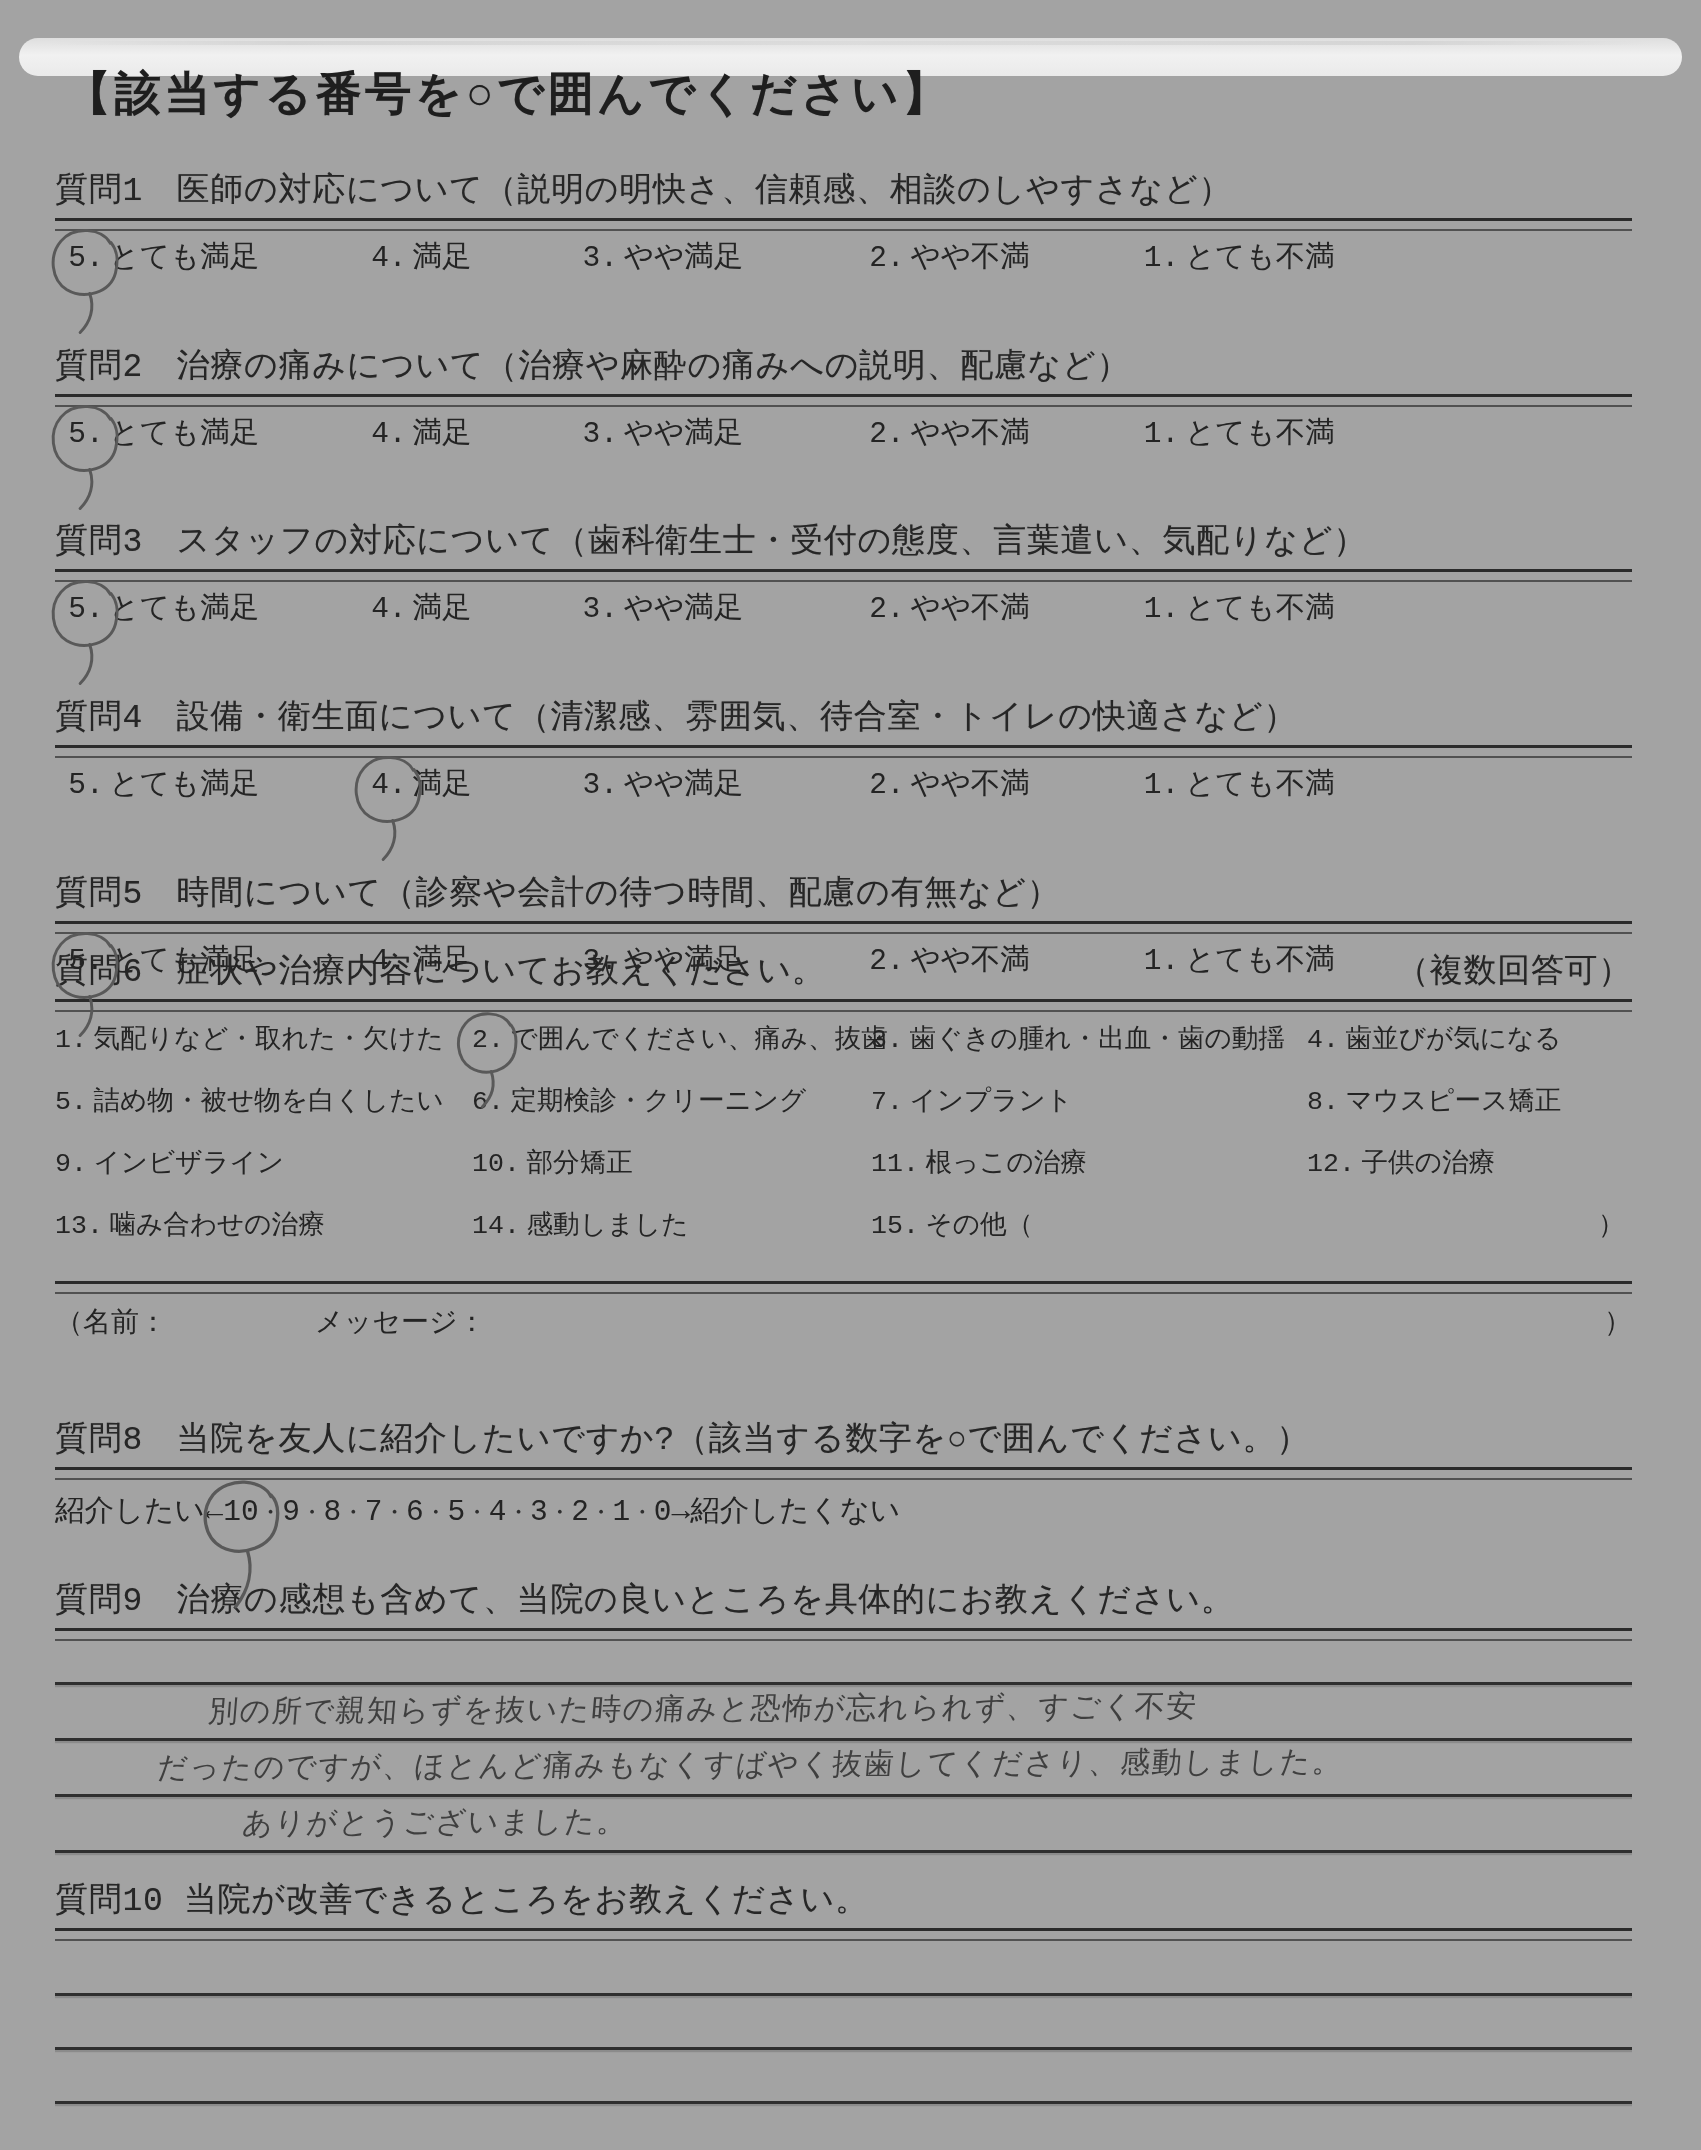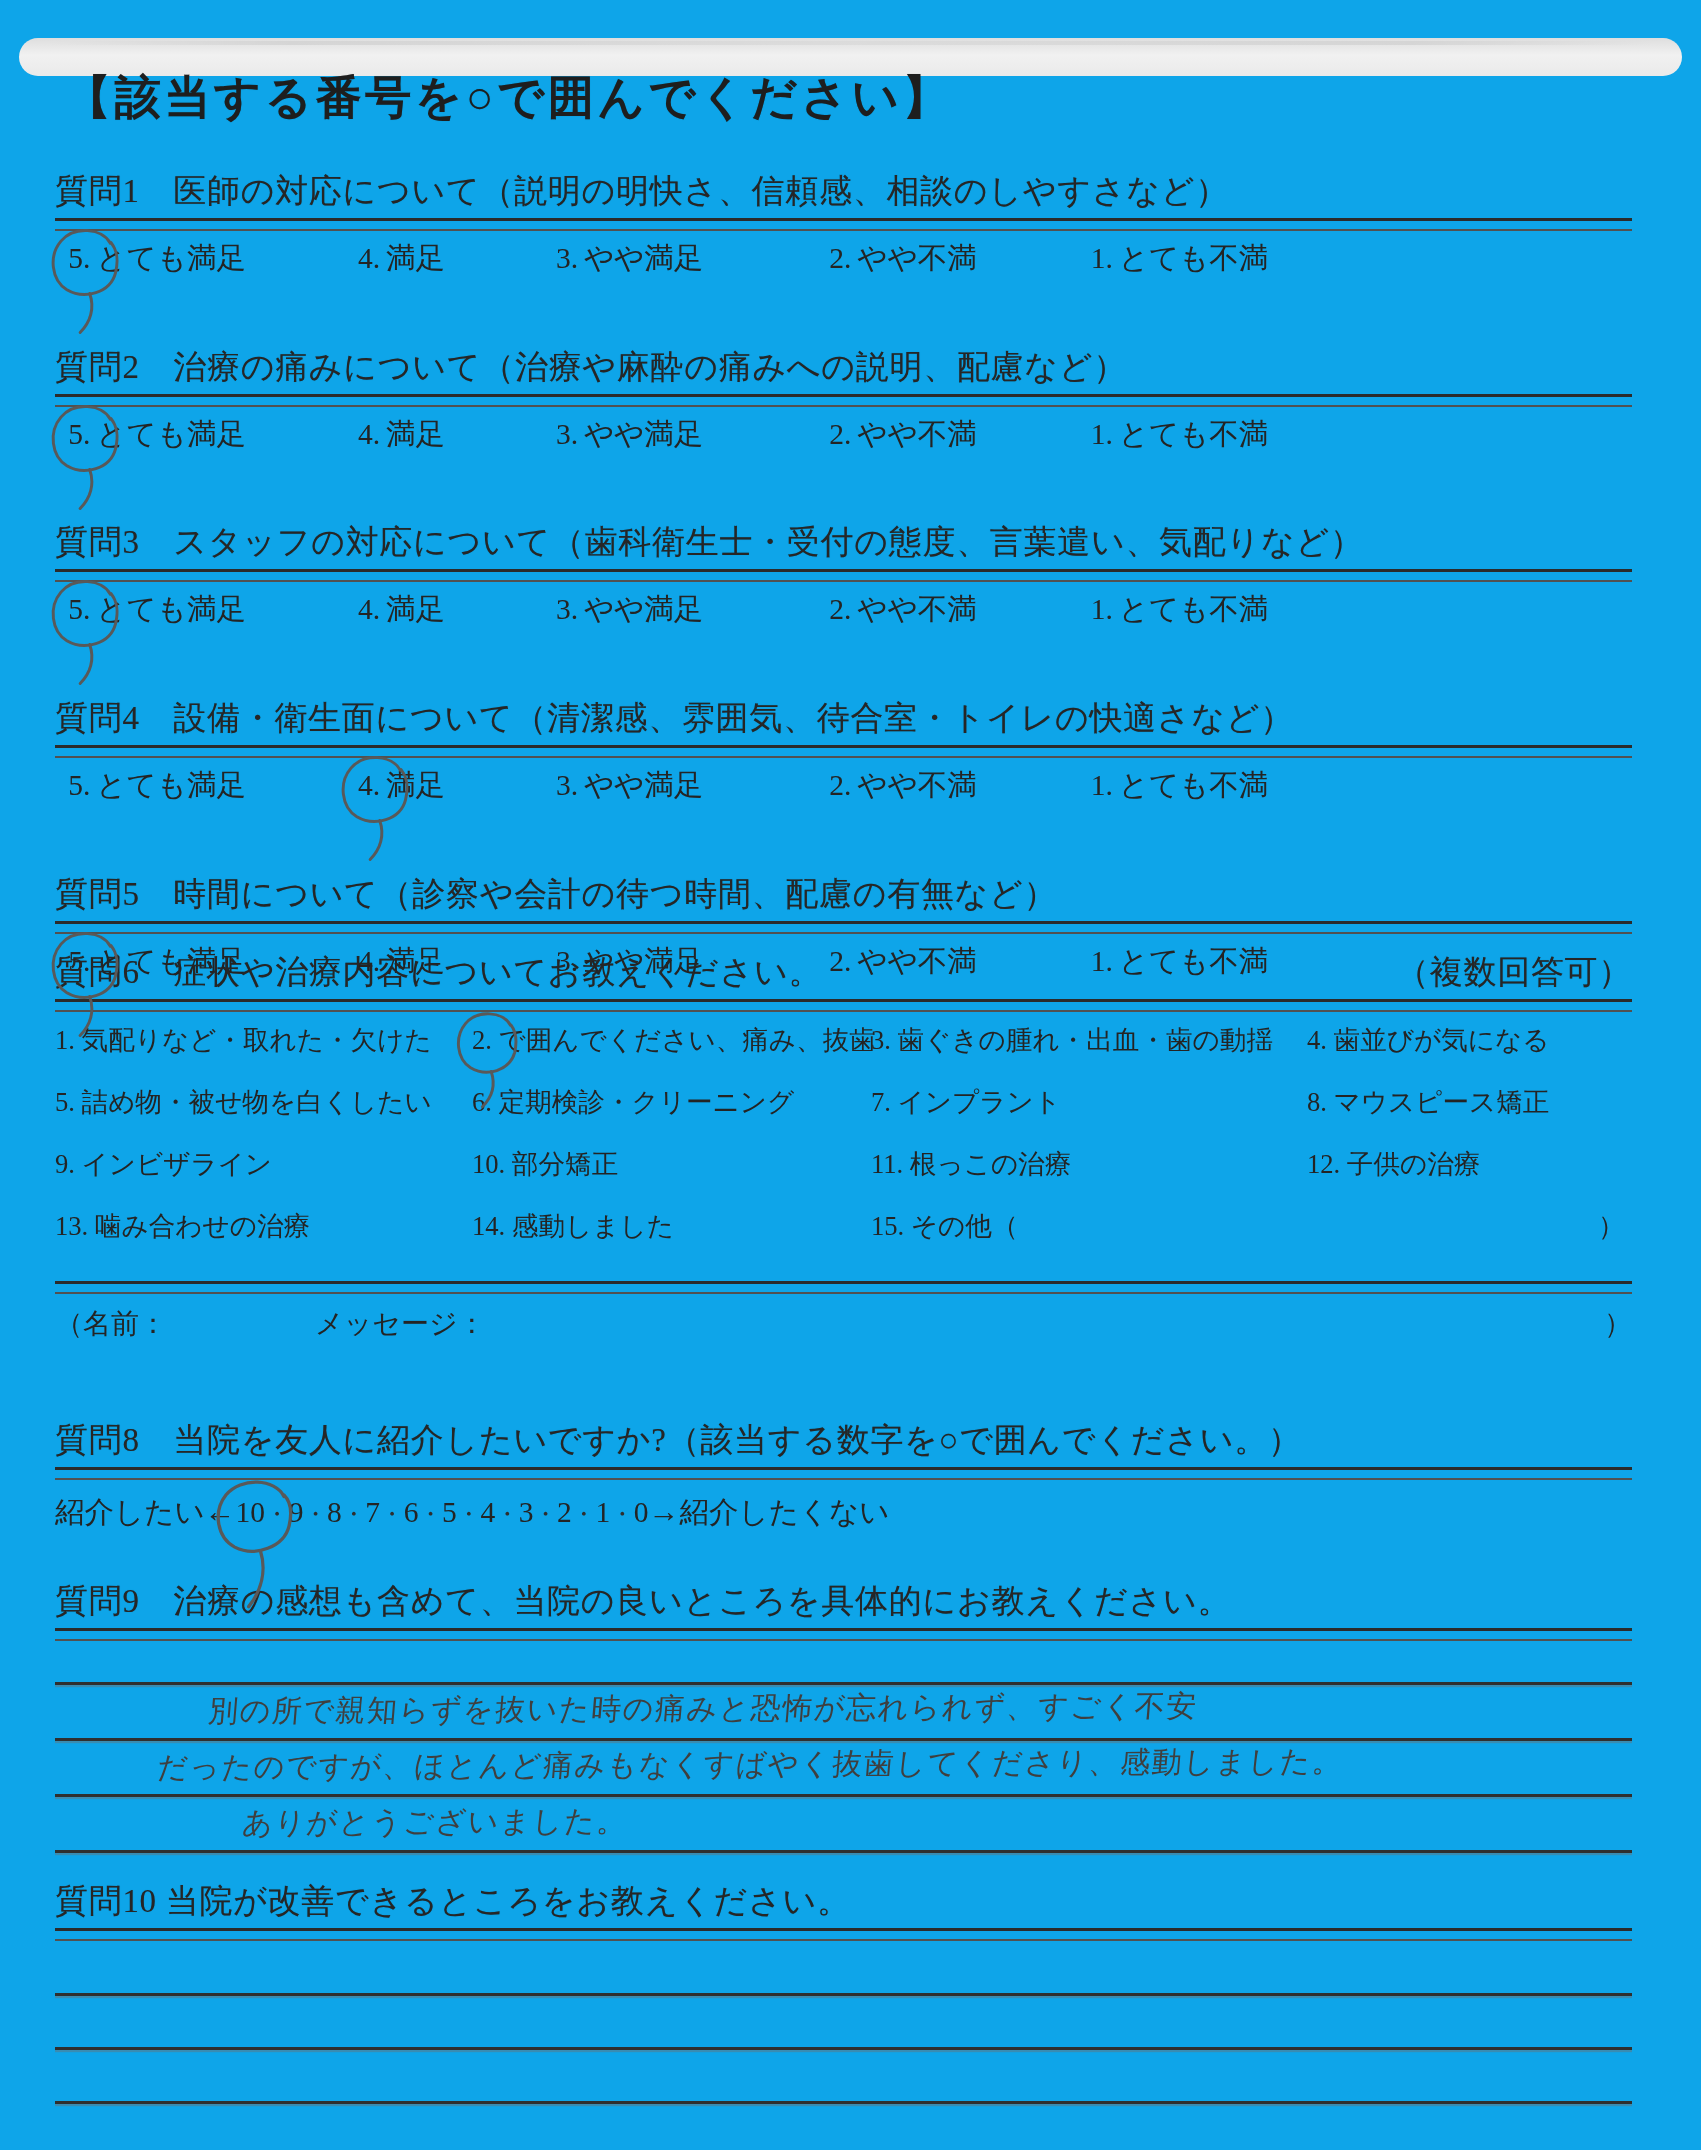--- a/index.html
+++ b/index.html
@@ -1,20 +1,20 @@
 <!DOCTYPE html>
 <html lang="ja" style="font-size:11.8px"><head>
 <meta charset="utf-8">
 <style>
   html,body{margin:0;padding:0;background:#ffffff;}
   .page{
     position:relative;
     width:1701px;height:2151px;
-    background:#0ea5e9;
-    font-family:Liberation Serif, serif;
+    background:#a3a3a3;
+    font-family:Liberation Mono, monospace;
     color:#242424;
     overflow:hidden;
   }
   
   .scan-bar{
     position:absolute;top:38px;left:19px;width:1663px;height:38px;
     border-radius:19px;
     background:linear-gradient(180deg,#dedede 0%,#f1f1f1 45%,#eaeaea 100%);
   }
   .scan-bar::before{

